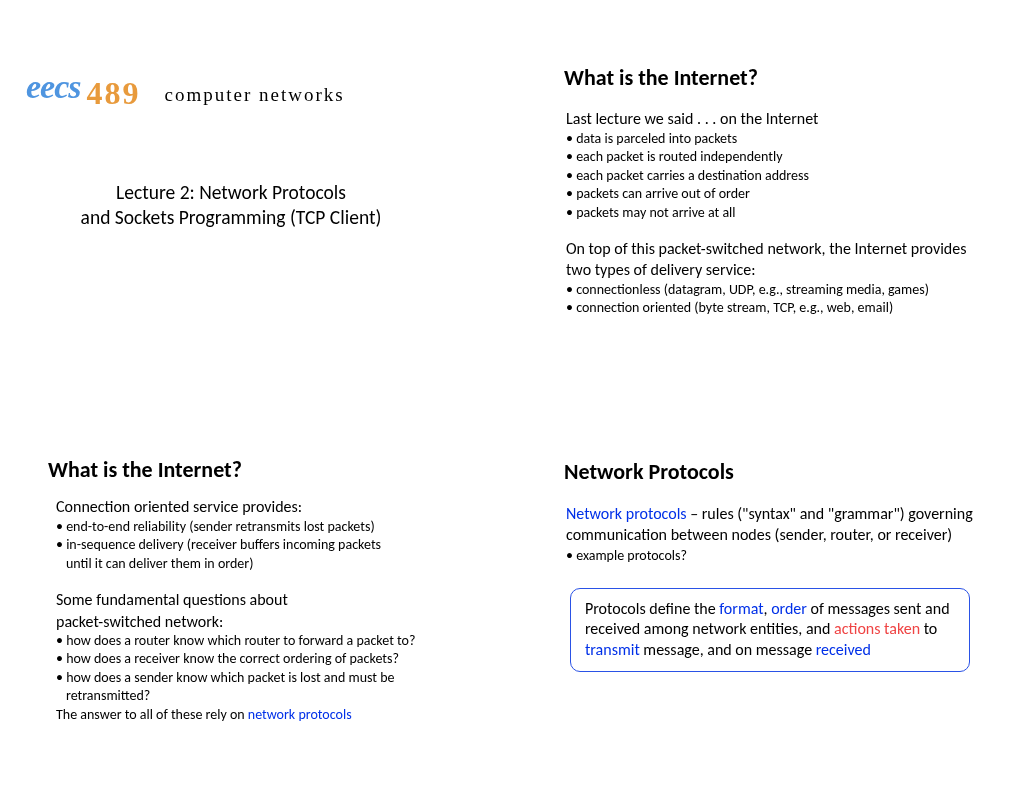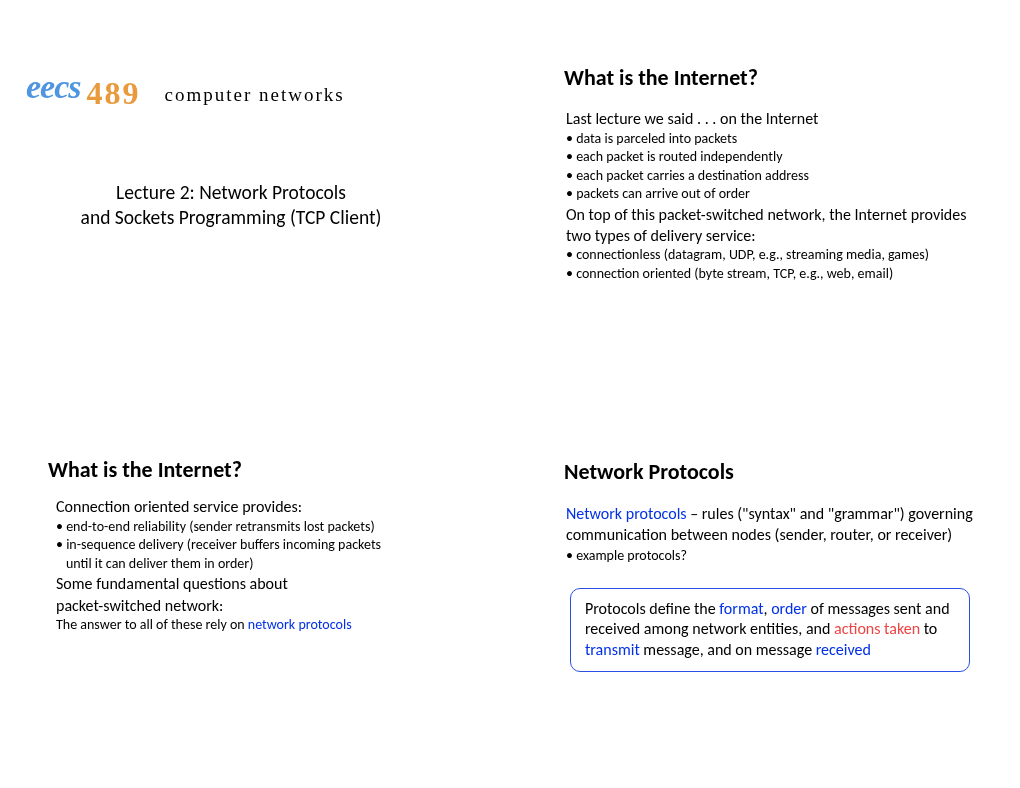--- a/index.html
+++ b/index.html
@@ -73,21 +73,21 @@
     margin-top: 46px;
     margin-bottom: 18px;
     margin-left: 22px;
   }
   .s2 .heading, .s4 .heading { margin-left: 28px; }
   .body { margin-left: 30px; margin-right: 18px; }
   .s2 .body { margin-left: 30px; }
   .intro { font-size: 16px; margin-bottom: 2px; }
   .bullets { font-size: 14px; line-height: 1.32; }
   .bullets .indent { padding-left: 10px; }
-  .gap { }
+  .gap { margin-top: 16px; }
   .bodytxt { font-size: 16px; line-height: 1.32; }
   .blue { color: #0030e8; }
   .red  { color: #ef4444; }
 
   
   .box {
     margin-top: 22px;
     margin-left: 34px;
     margin-right: 24px;
     border: 1.2px solid #2a52e6;
@@ -120,20 +120,21 @@
 
 <div class="slide s2">
   <div class="heading">What is the Internet?</div>
   <div class="body">
     <div class="intro">Last lecture we said . . . on the Internet</div>
     <div class="bullets">
       <div>• data is parceled into packets</div>
       <div>• each packet is routed independently</div>
       <div>• each packet carries a destination address</div>
       <div>• packets can arrive out of order</div>
+      <div>• packets may not arrive at all</div>
     </div>
     <div class="bodytxt gap">On top of this packet-switched network, the Internet provides two types of delivery service:</div>
     <div class="bullets">
       <div>• connectionless (datagram, UDP, e.g., streaming media, games)</div>
       <div>• connection oriented (byte stream, TCP, e.g., web, email)</div>
     </div>
   </div>
 </div>
 
 <div class="slide s3">
@@ -141,20 +142,26 @@
   <div class="body">
     <div class="intro">Connection oriented service provides:</div>
     <div class="bullets">
       <div>• end-to-end reliability (sender retransmits lost packets)</div>
       <div>• in-sequence delivery (receiver buffers incoming packets</div>
       <div class="indent">until it can deliver them in order)</div>
     </div>
     <div class="bodytxt gap">Some fundamental questions about</div>
     <div class="bodytxt">packet-switched network:</div>
     <div class="bullets">
+      <div>• how does a router know which router to forward a packet to?</div>
+      <div>• how does a receiver know the correct ordering of packets?</div>
+      <div>• how does a sender know which packet is lost and must be</div>
+      <div class="indent">retransmitted?</div>
+    </div>
+    <div class="bullets">
       <span class="inline">The answer to all of these rely on </span><span class="inline blue">network protocols</span>
     </div>
   </div>
 </div>
 
 <div class="slide s4">
   <div class="heading">Network Protocols</div>
   <div class="body">
     <div class="bodytxt">
       <span class="inline blue">Network protocols</span><span class="inline"> – rules ("syntax" and "grammar") governing communication between nodes (sender, router, or receiver)</span>

